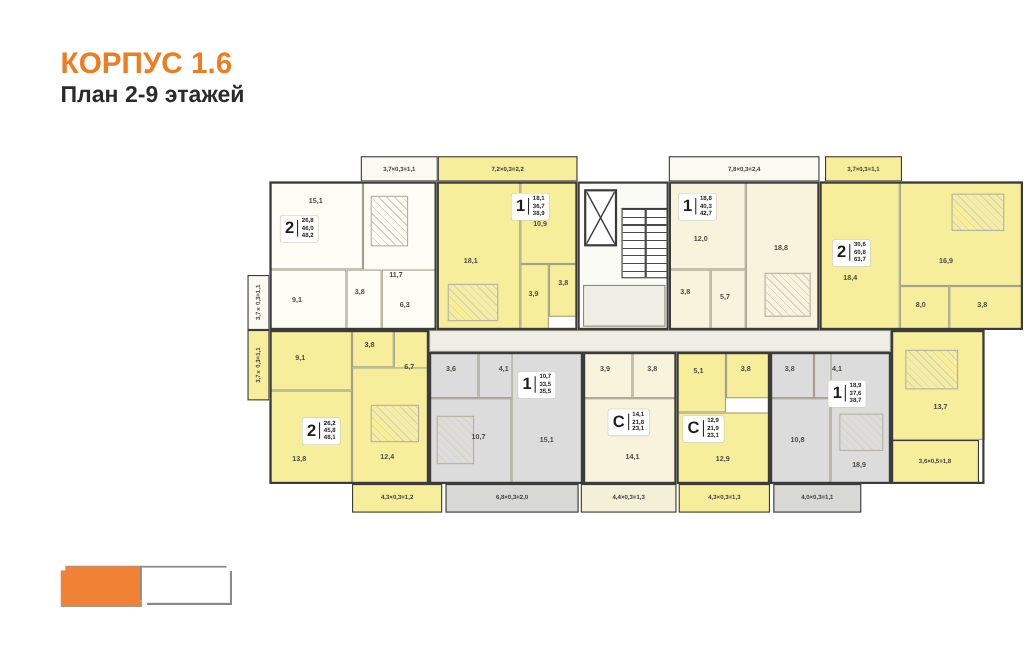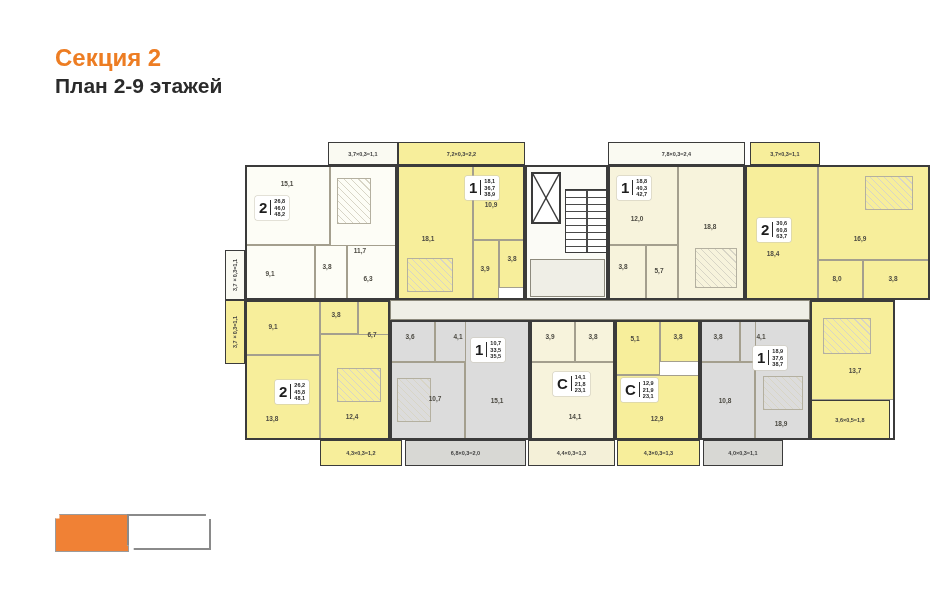--- a/index.html
+++ b/index.html
@@ -36,21 +36,21 @@
   .legend-active{position:absolute;left:0;top:2px;width:72px;height:36px;background:#F08135;border:1px solid #9b9b9b;
                  clip-path:polygon(0 12%,6% 12%,6% 0,100% 0,100% 100%,0 100%);}
   .legend-rest{position:absolute;left:72px;top:2px;width:84px;height:36px;background:#ffffff;border:2px solid #8a8a8a;box-sizing:border-box;
                clip-path:polygon(0 0,94% 0,94% 14%,100% 14%,100% 100%,8% 100%,8% 88%,0 88%);}
 </style>
 </head>
 <body>
 <div id="canvas">
 
   <div class="title-block">
-    <div class="title-section">Секция 2</div>
+    <div class="title-main">КОРПУС 1.6</div>
     <div class="title-plan">План 2-9 этажей</div>
   </div>
 
   <div class="plan">
 
     <div class="balc" style="left:103px;top:4px;width:70px;height:23px;background:#fafaf2;">3,7×0,3=1,1</div>
     <div class="balc" style="left:173px;top:4px;width:127px;height:23px;background:#F7EE9B;">7,2×0,3=2,2</div>
     <div class="balc" style="left:383px;top:4px;width:137px;height:23px;background:#fafaf2;">7,8×0,3=2,4</div>
     <div class="balc" style="left:525px;top:4px;width:70px;height:23px;background:#F7EE9B;">3,7×0,3=1,1</div>
 

